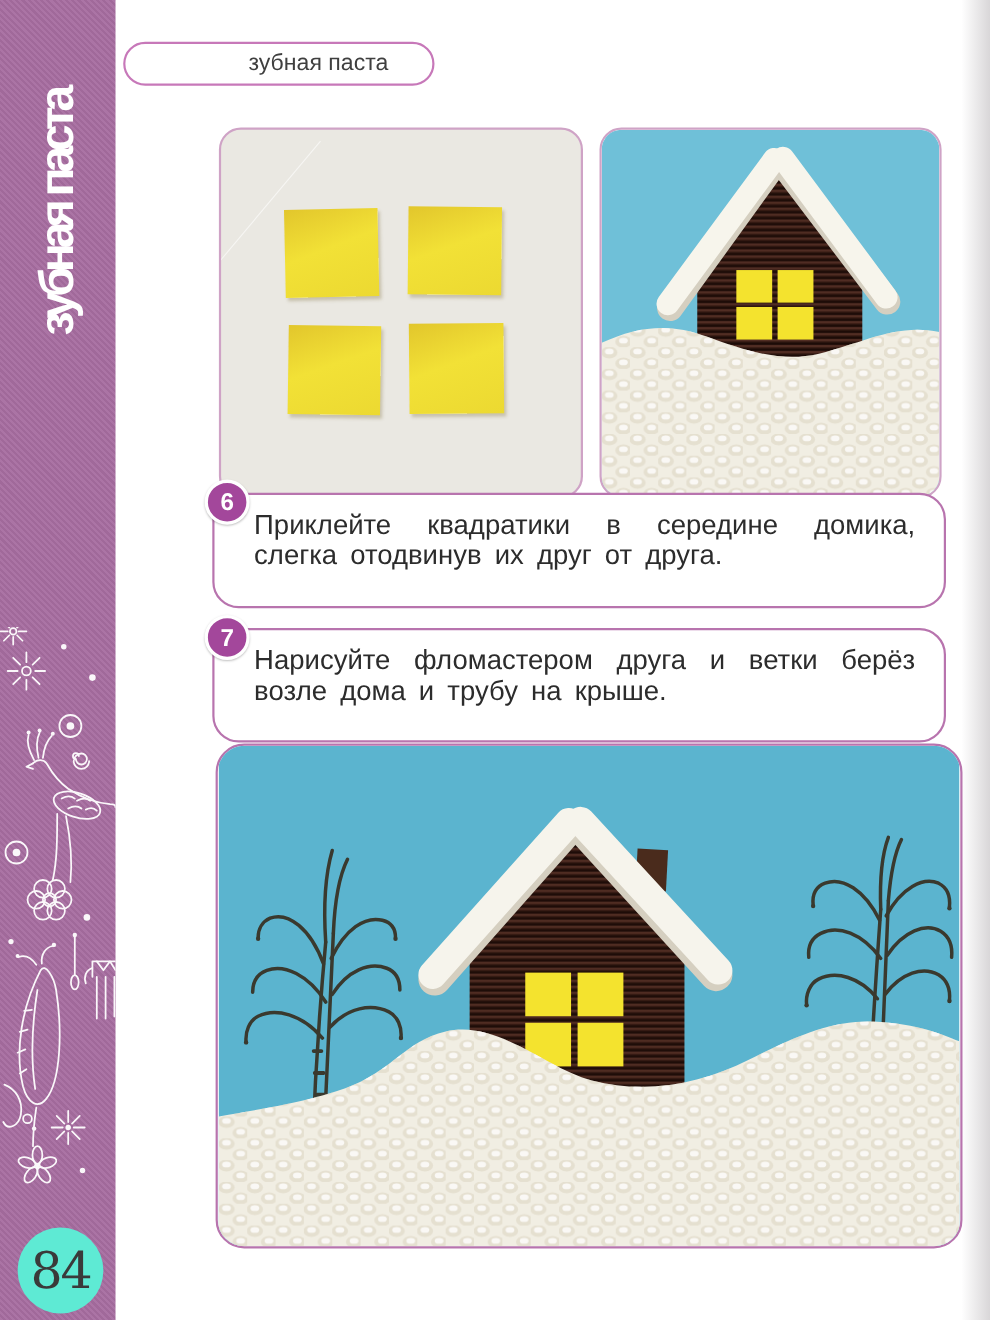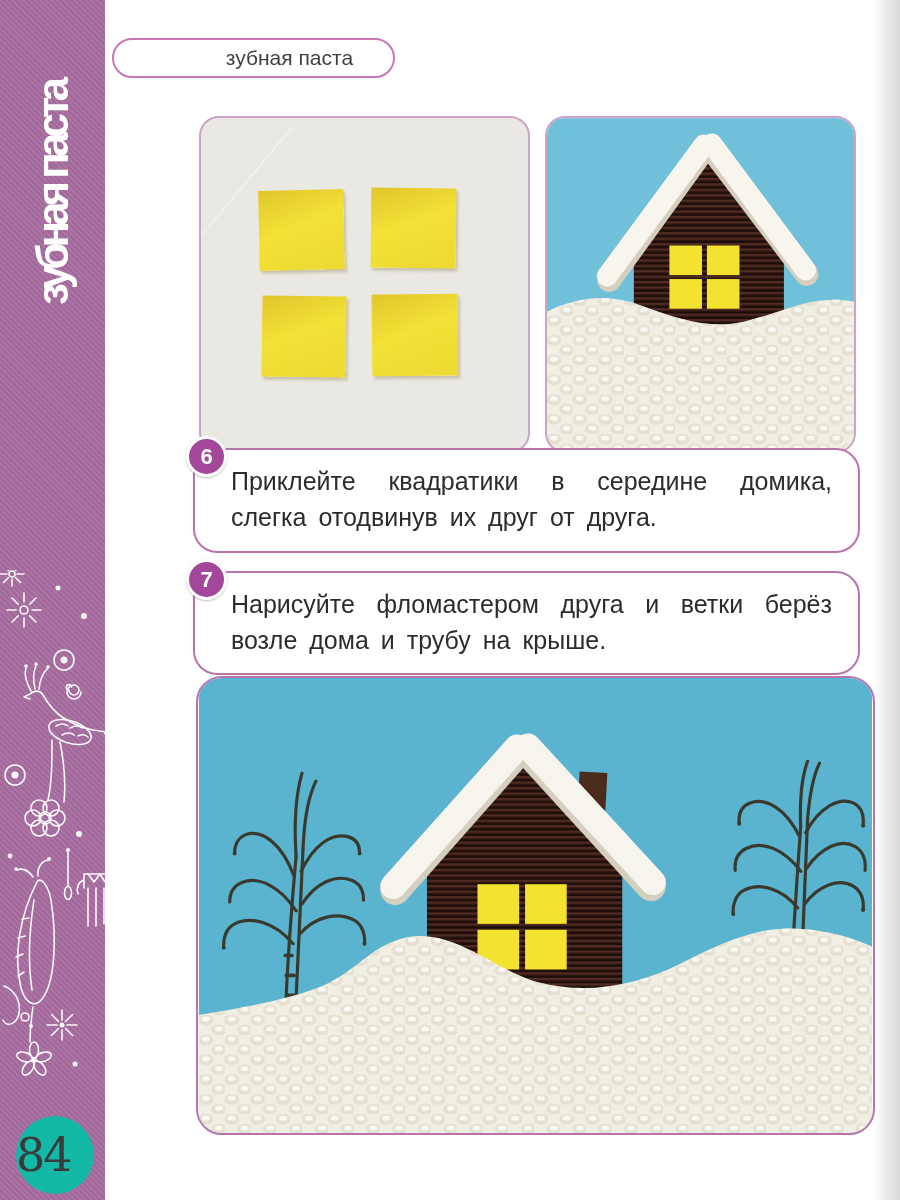--- a/index.html
+++ b/index.html
@@ -11,21 +11,21 @@
            background:var(--c-sidebar_purple,#a76da0);}
   .sidebar::after{content:"";position:absolute;inset:0;
       background:repeating-linear-gradient(45deg,rgba(255,255,255,.05) 0 2px,rgba(0,0,0,.04) 2px 4px);
       pointer-events:none;}
   .vlabel{position:absolute;left:0;top:44px;width:105px;height:300px;
           display:flex;align-items:center;justify-content:center;
           writing-mode:vertical-rl;transform:rotate(180deg);
           font-weight:bold;font-size:44px;letter-spacing:-5px;color:#fff;z-index:2;}
   .doodles{position:absolute;left:0;bottom:0;width:105px;height:630px;z-index:1;}
   .pagenum{position:absolute;left:16px;top:1116px;width:78px;height:78px;border-radius:50%;
-           background:#14b8a6;display:flex;align-items:center;justify-content:flex-start;z-index:3;
+           background:#5eead4;display:flex;align-items:center;justify-content:center;z-index:3;
            font-family:"DejaVu Serif",serif;font-size:46px;color:#3a3a3a;letter-spacing:-2px;}
 
   
   .tab{position:absolute;left:112px;top:38px;width:283px;height:40px;box-sizing:border-box;
        background:#fff;border:2px solid var(--c-tab_border,#c778b9);border-radius:21px;
        display:flex;align-items:center;justify-content:center;padding-left:72px;
        font-size:21px;color:#3f3f3f;}
 
   
   .fig{position:absolute;border-radius:20px;overflow:hidden;box-sizing:border-box;}
@@ -46,21 +46,21 @@
 
   
   .step{position:absolute;left:193px;width:667px;background:#fff;box-sizing:border-box;
         border:2px solid var(--c-box_border,#b874ae);border-radius:24px;}
   .step6{top:448px;height:105px;}
   .step7{top:571px;height:104px;}
   .badge{position:absolute;left:-9px;top:-14px;width:41px;height:41px;border-radius:50%;
          background:var(--c-badge_purple,#a3479b);border:3px solid #fff;box-sizing:border-box;
          display:flex;align-items:center;justify-content:center;
          font-weight:bold;font-size:22px;color:#fff;box-shadow:0 1px 2px rgba(0,0,0,.25);}
-  .step-text{padding:13px 26px 0 36px;font-size:25px;line-height:36px;
+  .step-text{padding:13px 26px 0 36px;font-size:25px;line-height:28px;
              color:var(--c-text_dark,#2c2c2c);text-align:justify;word-spacing:5px;}
 
   
   .edge{position:absolute;right:0;top:0;width:26px;height:1200px;
         background:linear-gradient(to right,rgba(213,209,211,0),rgba(185,181,184,.55));}
 </style>
 </head>
 <body>
 
 <div class="page">

